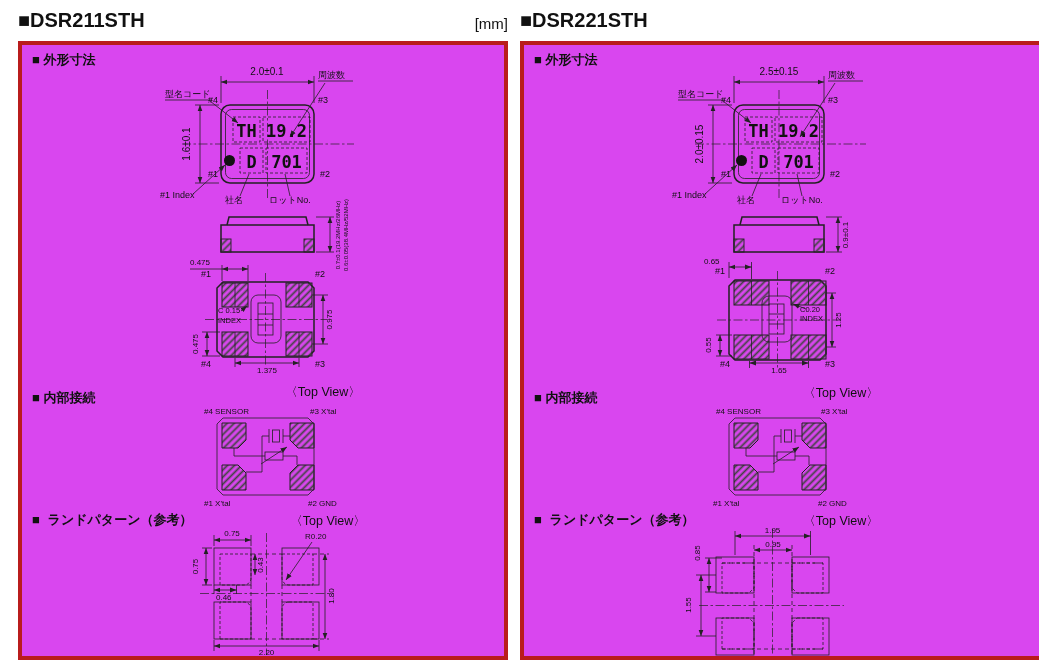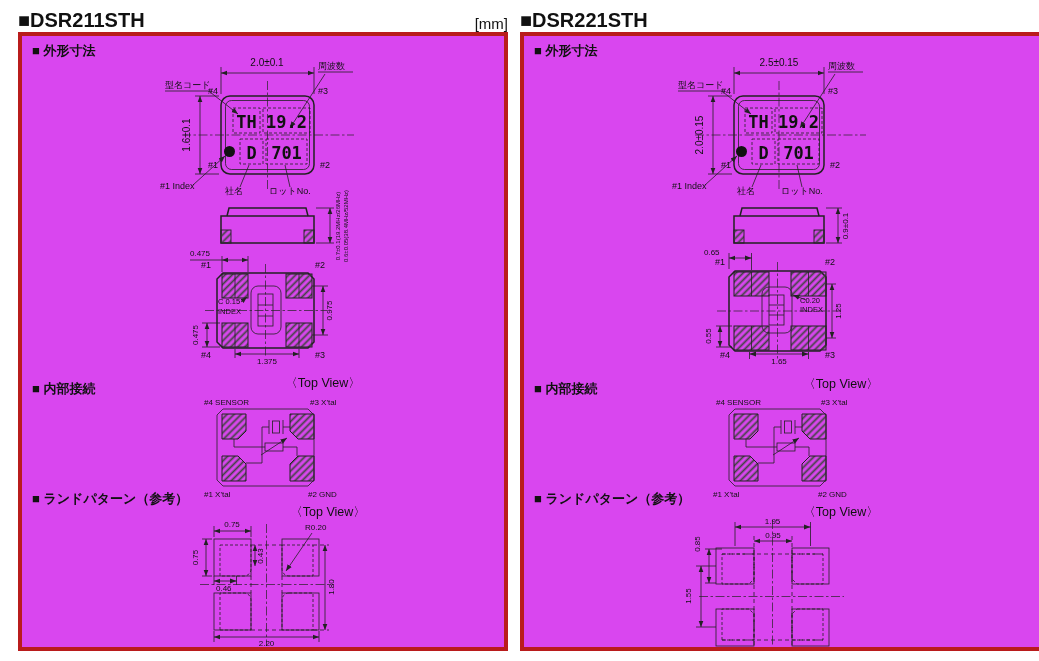--- a/index.html
+++ b/index.html
@@ -1,26 +1,26 @@
 <!DOCTYPE html>
 <html><head>
 <meta charset="utf-8">
 <style>
   html,body { margin:0; padding:0; }
   body { width:1039px; height:661px; background:#ffffff; position:relative;
          font-family:"Liberation Sans", sans-serif; color:#111; }
   .panel { position:absolute; top:6px; }
   #panelL { left:18px;  width:490px; }
   #panelR { left:520px; width:570px; }
-  .phdr  { display:flex; justify-content:space-between; align-items:flex-end; height:26px; margin-bottom:0; }
+  .phdr  { display:flex; justify-content:space-between; align-items:flex-end; height:26px; margin-bottom:9px; }
   .ptitle{ font-size:20px; font-weight:bold; }
   .punit { font-size:15px; font-weight:normal; }
   .pbox  { border:4px solid #b91c1c; height:611px; position:relative; background:#d946ef; }
   .shead { position:absolute; left:10px; font-size:13px; font-weight:bold; white-space:nowrap; }
-  .sh-outline { top:6px; } .sh-internal { top:344px; } .sh-land { top:454px; }
+  .sh-outline { top:6px; } .sh-internal { top:344px; } .sh-land { top:466px;font-family:Liberation Mono, monospace; }
   svg.draw { position:absolute; left:0; top:0; }
   
   .ln { stroke:#222; stroke-width:1.5; fill:none; }
   .tn { stroke:#222; stroke-width:0.8; fill:none; }
   .dm { stroke:#222; stroke-width:0.8; fill:none; }
   .ds { stroke-dasharray:3 2; }
   .dd { stroke:#222; stroke-width:0.7; fill:none; stroke-dasharray:9 2.5 2.5 2.5; }
   .dsh{ stroke:#222; stroke-width:0.8; fill:none; stroke-dasharray:4 3; }
   text { fill:#111; font-family:"Liberation Sans", sans-serif; }
   .t6{font-size:6px;} .t75{font-size:7.5px;} .t8{font-size:8px;} .t9{font-size:9px;}

